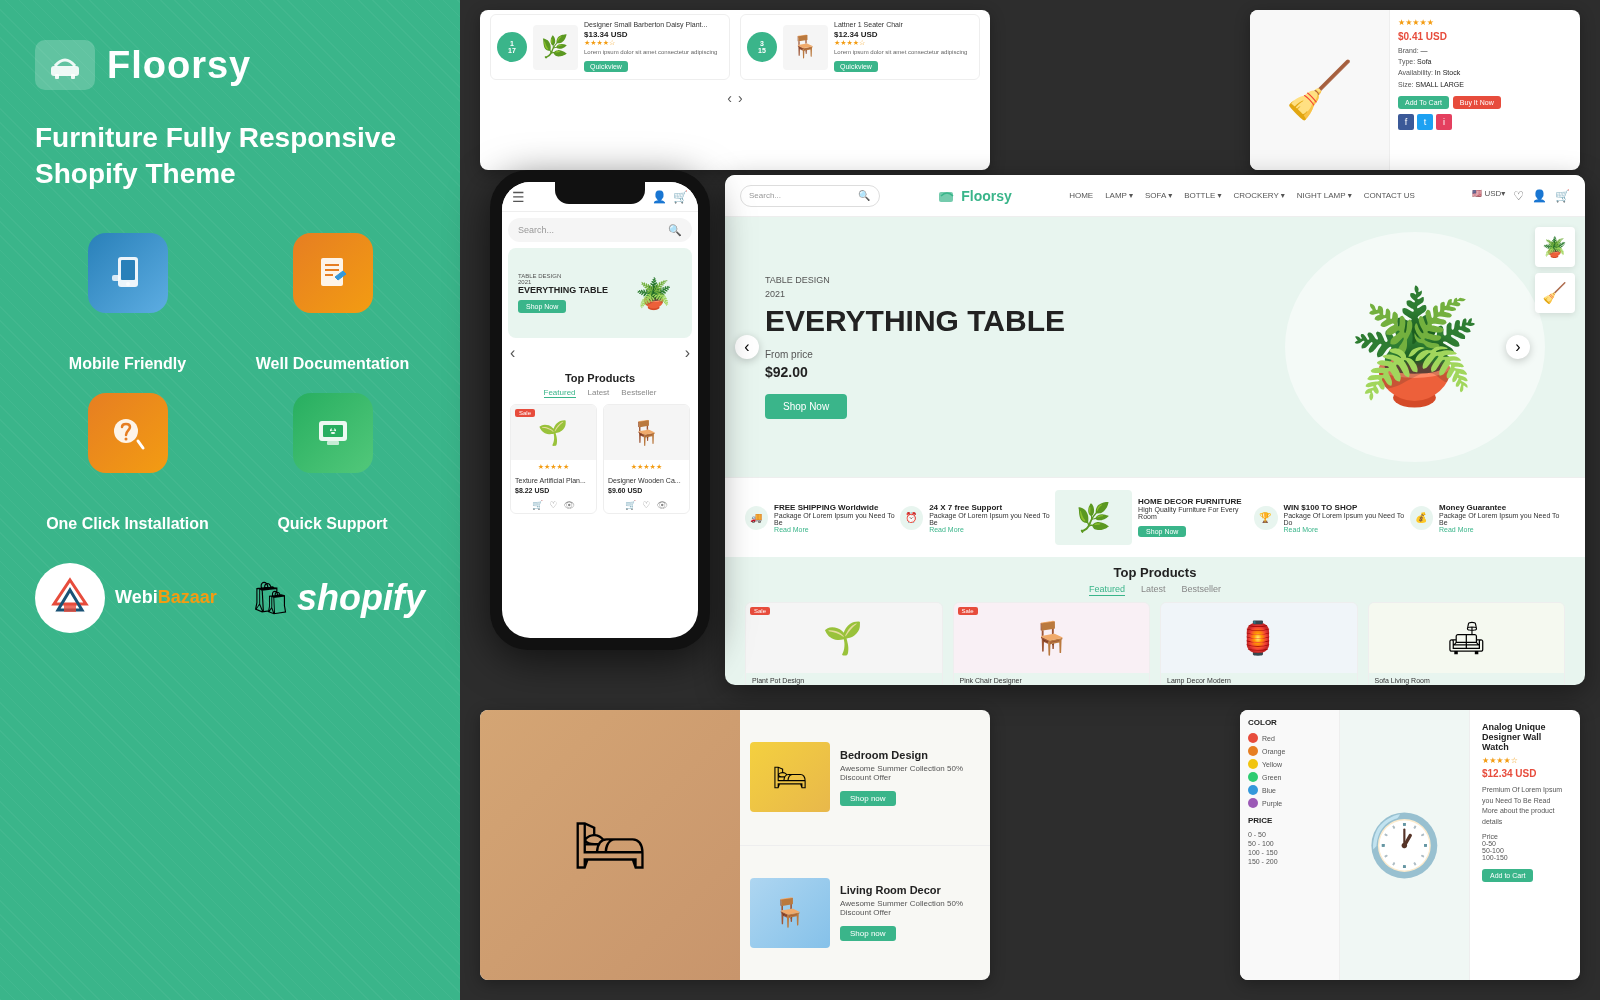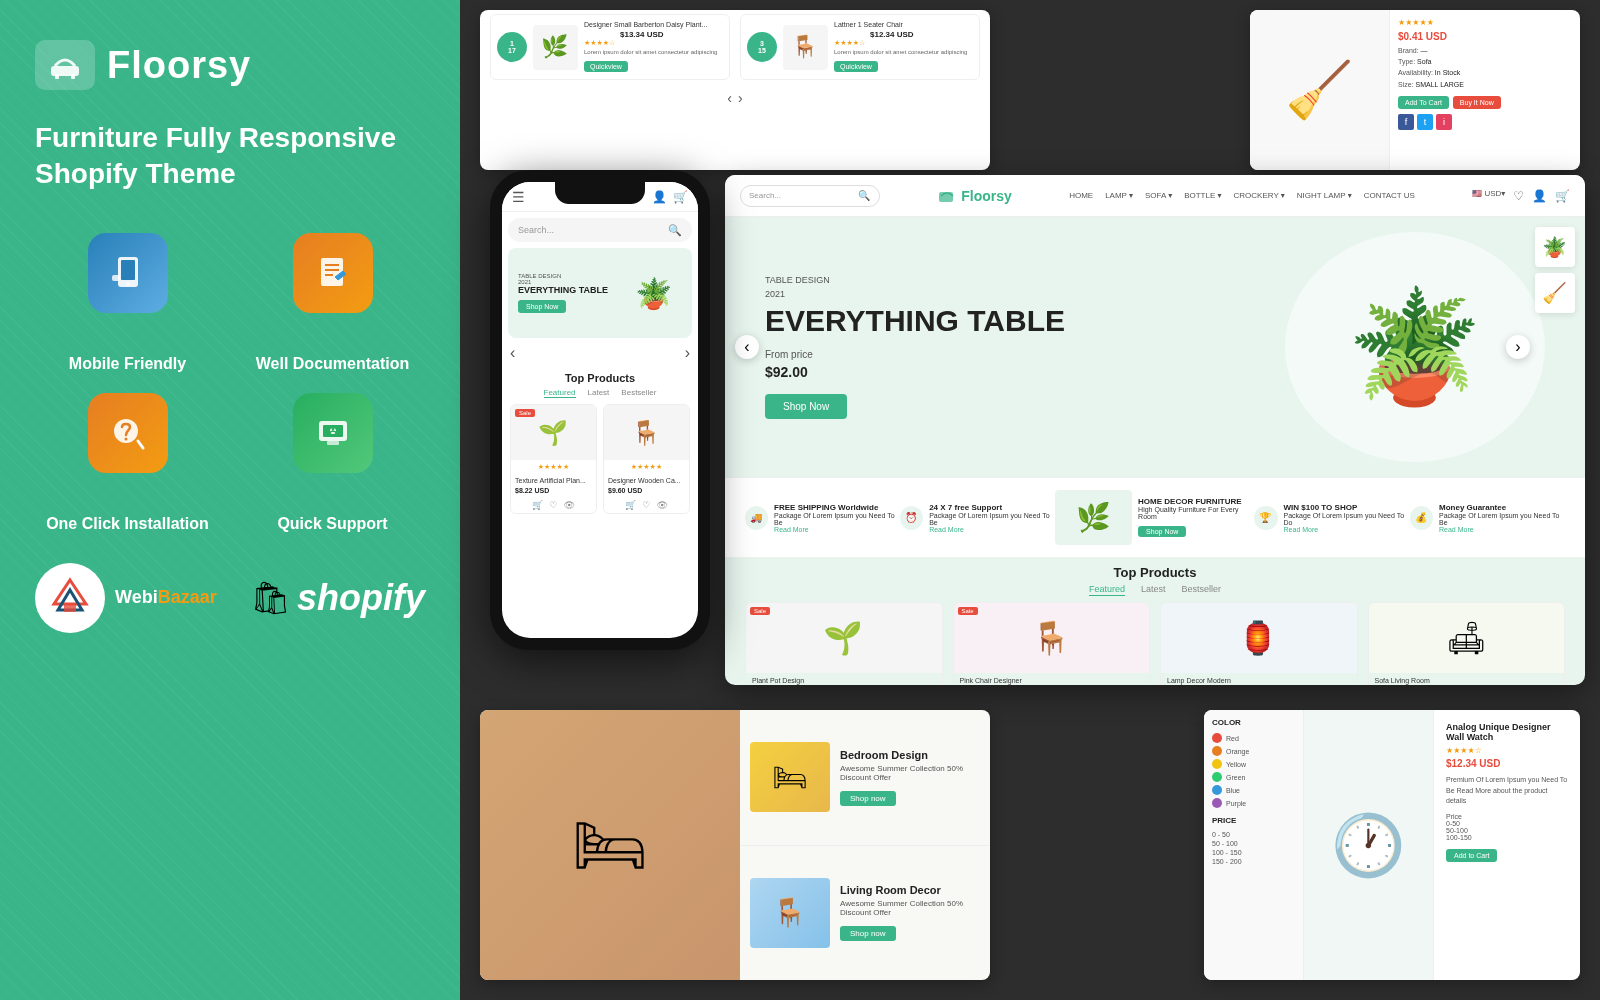--- a/index.html
+++ b/index.html
@@ -95,21 +95,21 @@
       border-radius: 28px; overflow: hidden;
     }
 
     
     .bottom-left-screenshot {
       position: absolute; left: 20px; top: 710px; width: 510px; height: 270px;
       background: #f8f8f4; border-radius: 8px; overflow: hidden;
       box-shadow: 0 4px 15px rgba(0,0,0,0.3);
     }
     .bottom-right-screenshot {
-      position: absolute; right: 20px; top: 710px; width: 376px; height: 270px;
+      position: absolute; right: 20px; top: 710px; width: 340px; height: 270px;
       background: white; border-radius: 8px; overflow: hidden;
       box-shadow: 0 4px 15px rgba(0,0,0,0.3);
     }
 
     
     .desk-header {
       background: white; height: 42px; display: flex; align-items: center;
       justify-content: space-between; padding: 0 15px;
       border-bottom: 1px solid #eee;
     }
@@ -189,21 +189,21 @@
     .phone-product-price { font-size: 7px; font-weight: 700; color: #222; padding: 0 4px 3px; }
     .phone-product-actions { display: flex; justify-content: center; gap: 6px; padding: 3px; font-size: 9px; color: #888; }
 
     
     .daily-deal-header { font-size: 11px; font-weight: 700; text-align: center; padding: 6px; color: #222; }
     .daily-deal-products { display: flex; gap: 10px; padding: 4px 10px; }
     .dd-product { flex: 1; display: flex; gap: 6px; align-items: center; border: 1px solid #eee; border-radius: 6px; padding: 6px; }
     .dd-img { width: 45px; height: 45px; background: #f5f5f5; border-radius: 4px; display: flex; align-items: center; justify-content: center; font-size: 22px; position: relative; }
     .dd-content { flex: 1; }
     .dd-name { font-size: 7px; color: #333; margin-bottom: 2px; }
-    .dd-price { font-size: 8px; font-weight: 700; color: #222; margin-left: 36px; }
+    .dd-price { font-size: 8px; font-weight: 700; color: #222; }
     .dd-stars { color: #f39c12; font-size: 7px; }
     .dd-btn { background: #3ab58a; color: white; font-size: 7px; padding: 2px 6px; border-radius: 3px; margin-top: 3px; display: inline-block; }
     .dd-timer { width: 30px; height: 30px; background: #3ab58a; border-radius: 50%; color: white; font-size: 8px; font-weight: 700; display: flex; align-items: center; justify-content: center; flex-direction: column; }
 
     
     .interior-container { display: flex; height: 100%; }
     .interior-img { width: 260px; height: 270px; background: linear-gradient(135deg, #d4a574, #c8956c); display: flex; align-items: center; justify-content: center; font-size: 60px; }
     .interior-panels { flex: 1; display: flex; flex-direction: column; }
     .interior-panel { flex: 1; display: flex; gap: 10px; padding: 10px; align-items: center; border-bottom: 1px solid #eee; }
     .interior-panel:last-child { border-bottom: none; }

